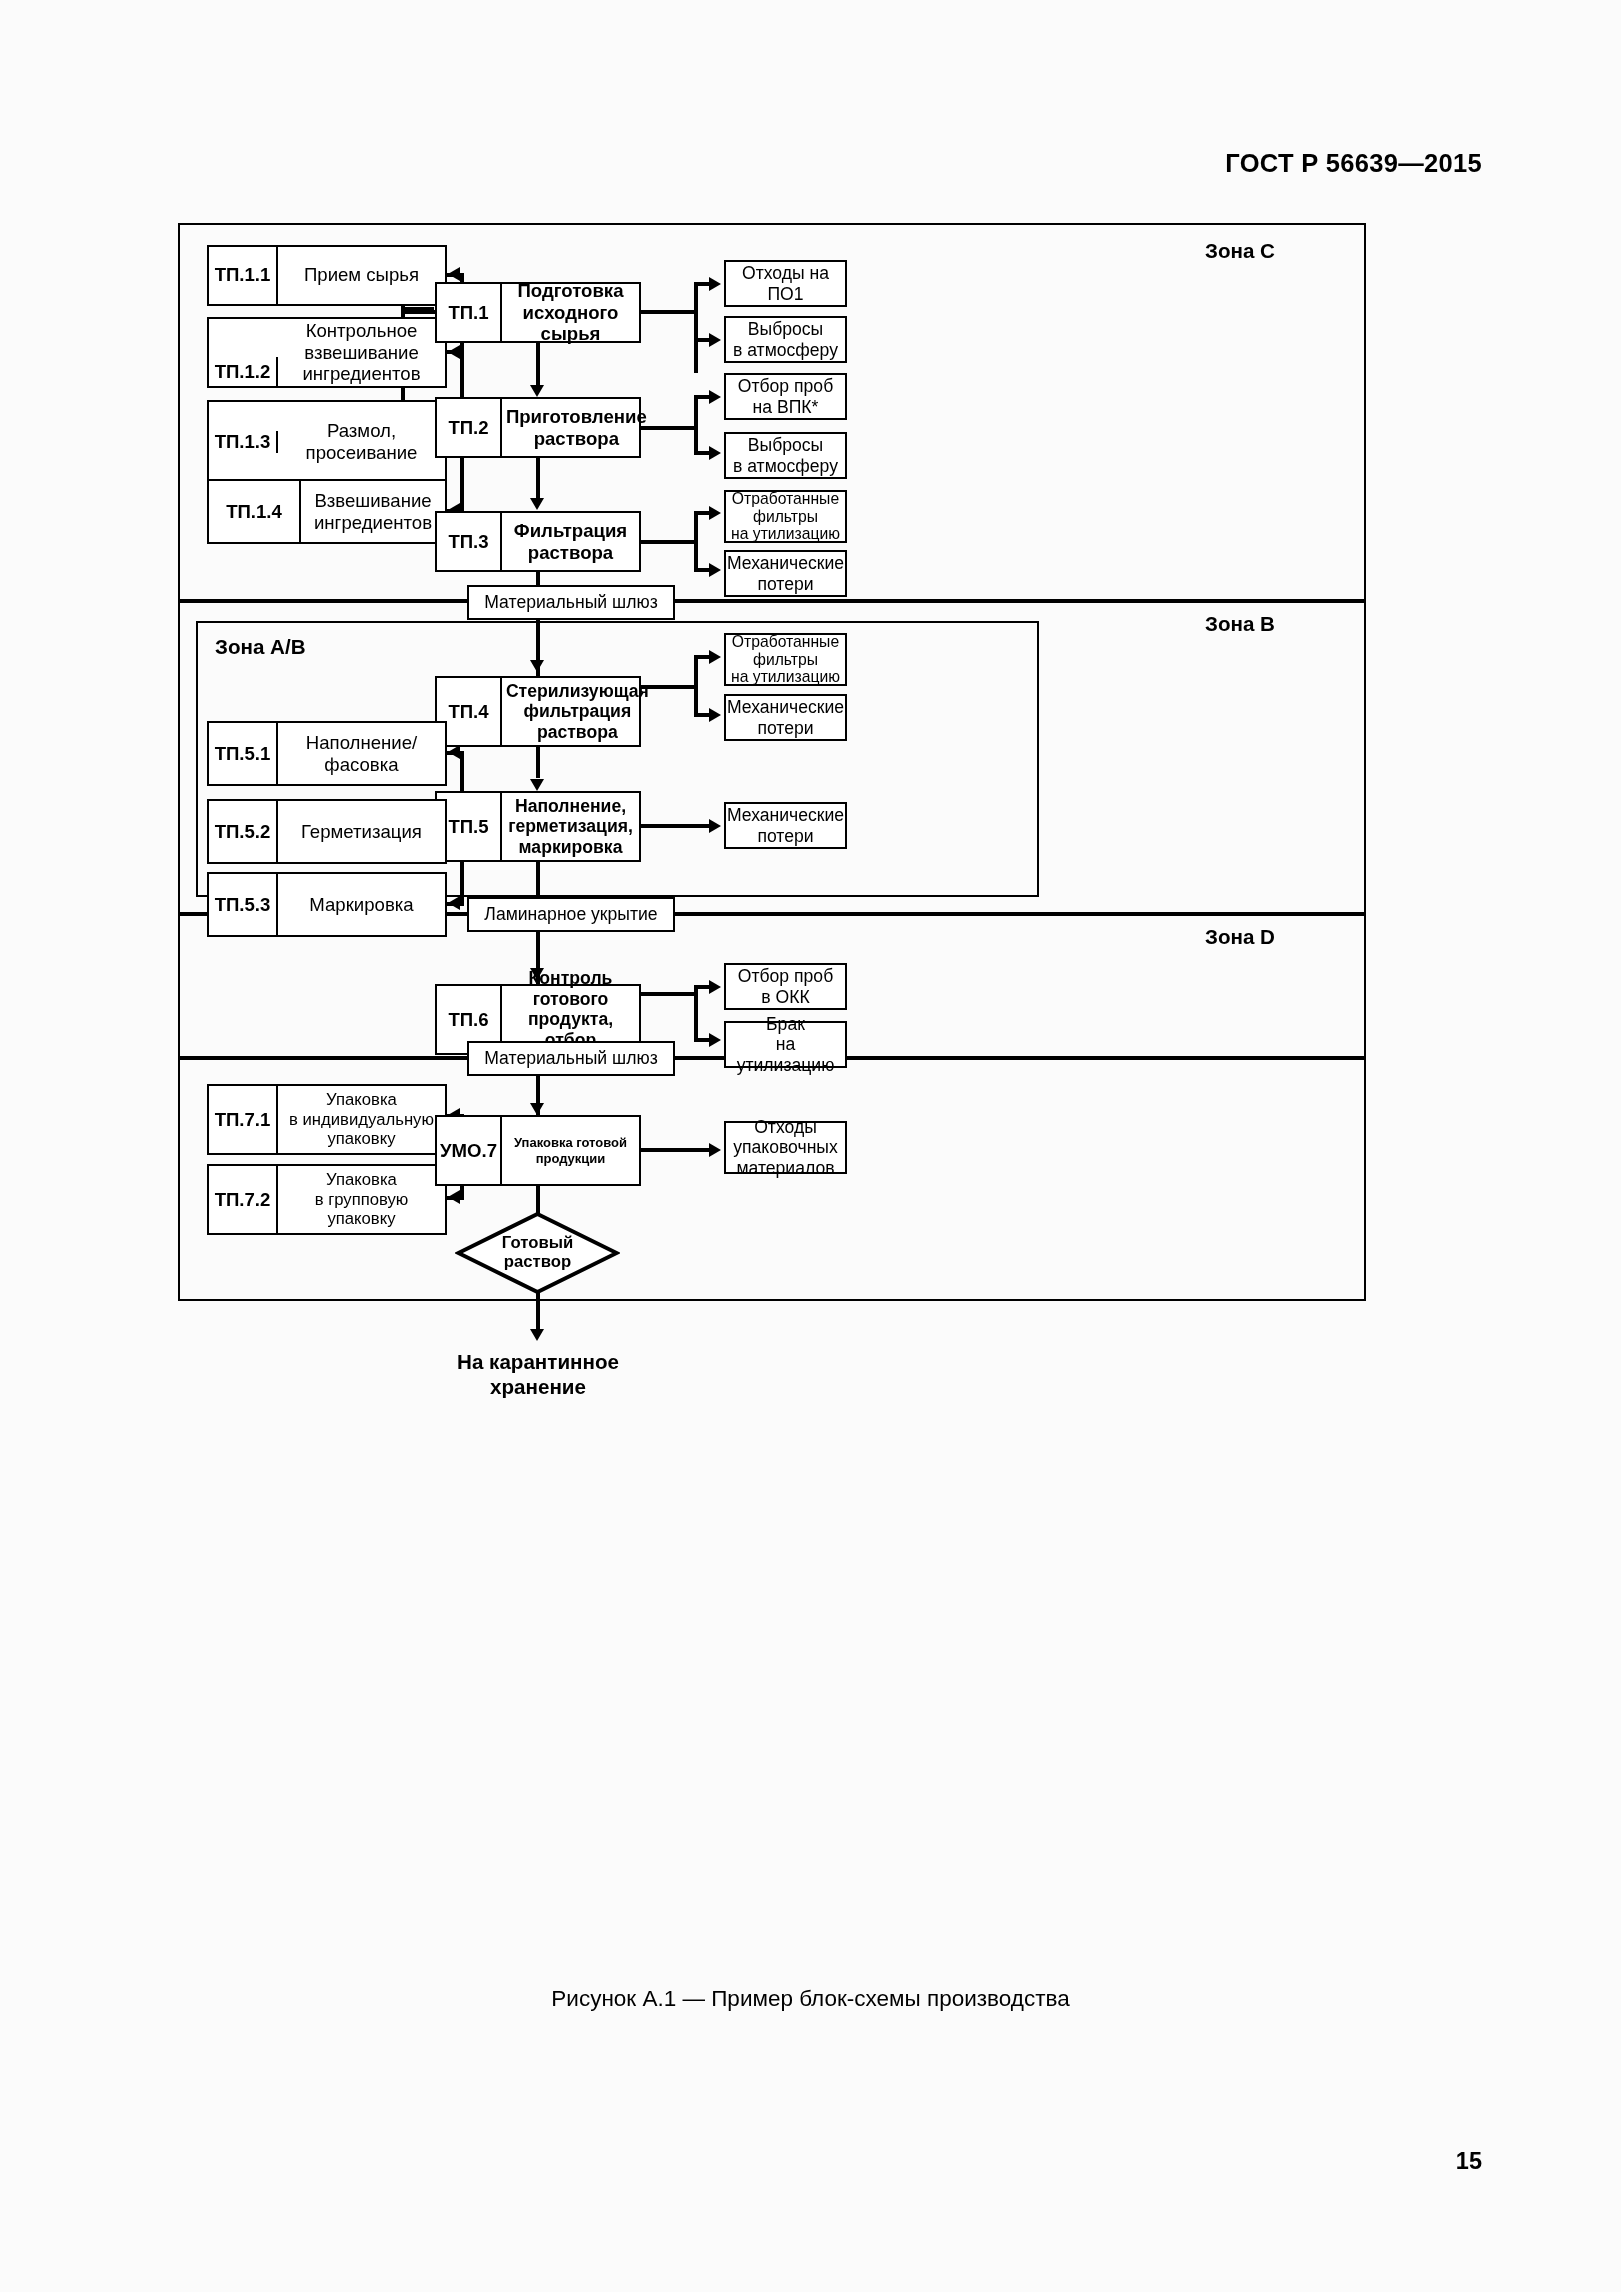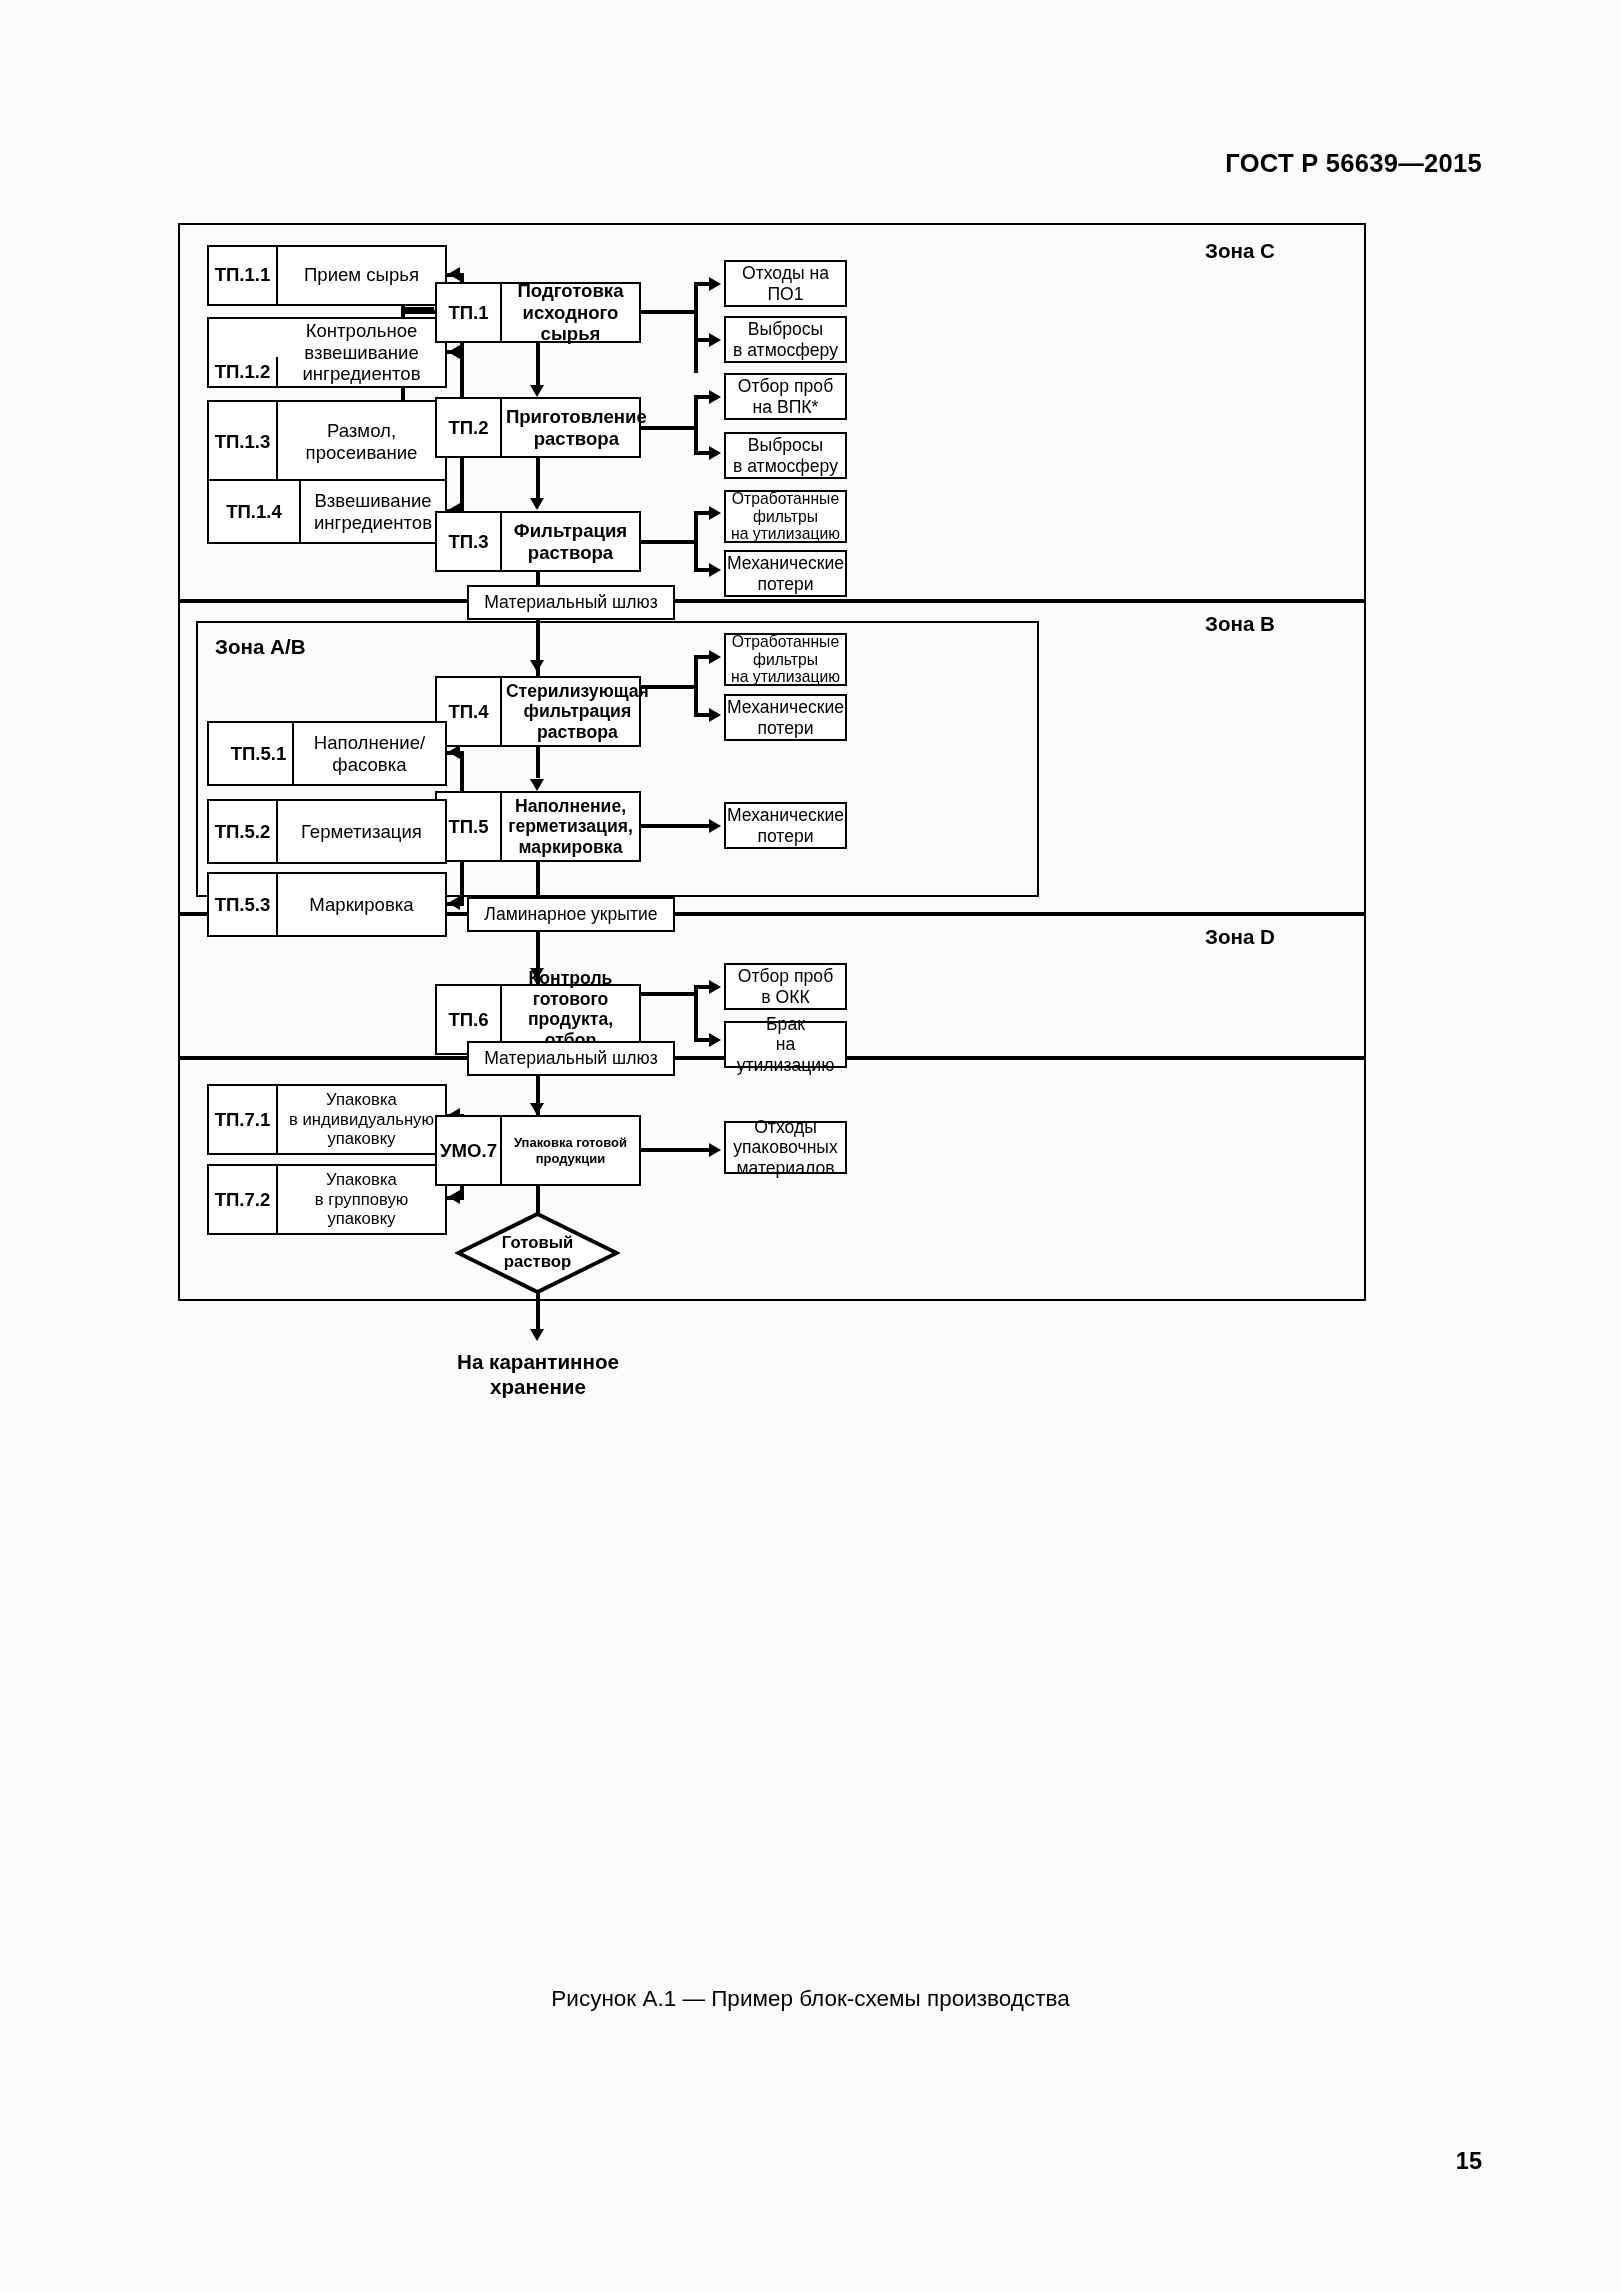--- a/index.html
+++ b/index.html
@@ -207,21 +207,21 @@
     <span class="title" style="white-space:pre-line;">Прием сырья</span>
   </div>
 
   <div class="pbox sub" style="left:29px; top:94px; width:240px; height:71px;">
     <span class="code" style="width:69px;margin-top:38px;">ТП.1.2</span>
     <span class="title" style="white-space:pre-line;">Контрольное
 взвешивание
 ингредиентов</span>
   </div>
 
-  <div class="pbox sub" style="left:29px; top:177px; width:240px; height:84px;">
+  <div class="pbox sub" style="left:29px; top:177px; width:240px; height:84px;align-items:center;">
     <span class="code" style="width:69px;">ТП.1.3</span>
     <span class="title" style="white-space:pre-line;">Размол,
 просеивание</span>
   </div>
 
   <div class="pbox sub" style="left:29px; top:256px; width:240px; height:65px;">
     <span class="code" style="width:92px;">ТП.1.4</span>
     <span class="title" style="white-space:pre-line;">Взвешивание
 ингредиентов</span>
   </div>
@@ -358,21 +358,21 @@
   </div>
 
   <div class="pbox main" style="left:257px; top:568px; width:206px; height:71px;">
     <span class="code" style="width:65px;">ТП.5</span>
     <span class="title" style="white-space:pre-line; font-size:17.6px;">Наполнение,
 герметизация,
 маркировка</span>
   </div>
 
   <div class="pbox sub" style="left:29px; top:498px; width:240px; height:65px;">
-    <span class="code" style="width:69px;margin-left:16px;">ТП.5.1</span>
+    <span class="code" style="width:69px;">ТП.5.1</span>
     <span class="title" style="white-space:pre-line;">Наполнение/
 фасовка</span>
   </div>
 
   <div class="pbox sub" style="left:29px; top:576px; width:240px; height:65px;">
     <span class="code" style="width:69px;">ТП.5.2</span>
     <span class="title" style="white-space:pre-line;">Герметизация</span>
   </div>
 
   <div class="pbox sub" style="left:29px; top:649px; width:240px; height:65px;">

